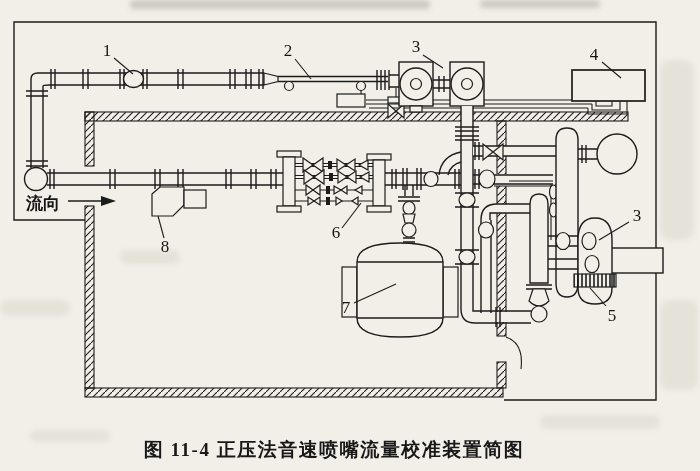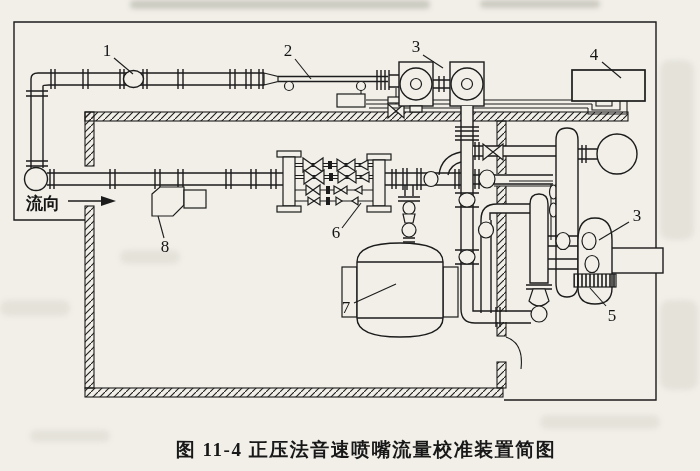--- a/index.html
+++ b/index.html
@@ -3,21 +3,20 @@
 <meta charset="utf-8">
 <style>
   html,body{margin:0;padding:0;}
   body{font-family:"Liberation Serif","DejaVu Serif",serif;}
   .stage{position:relative;width:700px;height:471px;background:#f1efe8;overflow:hidden;}
   .stage svg{position:absolute;left:0;top:0;}
   .caption{
     position:absolute;top:437px;left:0;width:668px;text-align:center;
     font-size:19px;font-weight:bold;color:#181818;letter-spacing:1.5px;
     font-family:"Liberation Serif","DejaVu Serif",serif;
-    margin-left:32px;
   }
   .pipe{stroke:#1c1c1c;stroke-width:1.4;fill:none;}
   .thin{stroke:#1c1c1c;stroke-width:1.1;fill:none;}
   .fillp{fill:#f1efe8;stroke:#1c1c1c;stroke-width:1.4;}
   .fillp2{fill:#f1efe8;stroke:#1c1c1c;stroke-width:1.2;}
   .dark{fill:#1c1c1c;stroke:none;}
   .lead{stroke:#1c1c1c;stroke-width:1.1;fill:none;}
   .num{font-family:"Liberation Serif","DejaVu Serif",serif;font-size:17px;fill:#151515;}
   .cjk{font-family:"Liberation Serif","DejaVu Serif",serif;font-size:17px;font-weight:bold;fill:#151515;}
   .blob{fill:#a9a395;opacity:0.16;}

